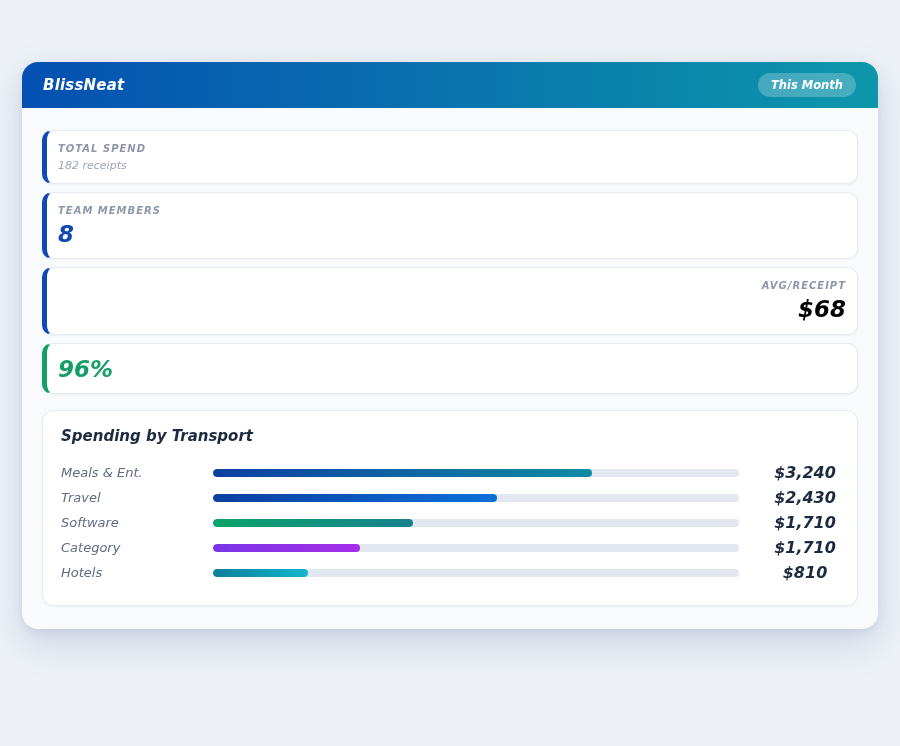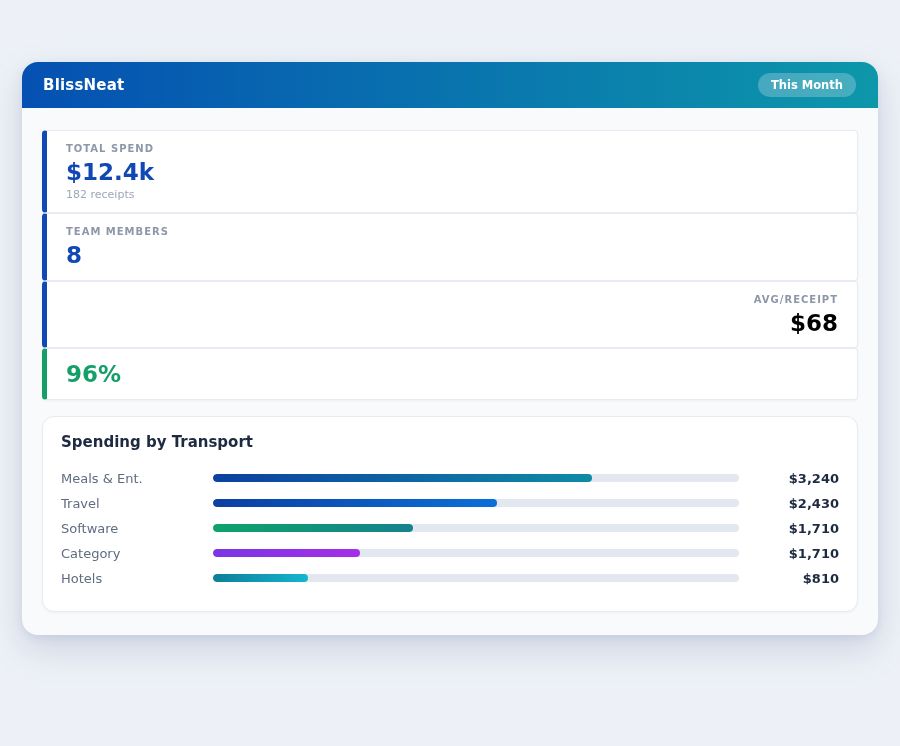--- a/index.html
+++ b/index.html
@@ -1,15 +1,15 @@
 <!DOCTYPE html>
 <html><head>
 <meta charset="utf-8">
 <style>
-  * { margin: 0; padding: 0; box-sizing: border-box; }
+  * { margin: 0; padding: 0; box-sizing: border-box; font-style: italic; }
   html, body { width: 900px; height: 746px; }
   body {
     background: #edf1f7;
     font-family: "DejaVu Sans", "Liberation Sans", sans-serif;
     overflow: hidden;
   }
   .panel {
     width: 856px;
     margin: 62px auto 0;
     background: #f8fafc;
@@ -38,23 +38,23 @@
     font-weight: bold;
     padding: 5px 13px;
     border-radius: 999px;
   }
   .content { padding: 22px 20px 23px; }
 
   .stat-card {
     background: #ffffff;
     border: 1px solid #e7ebf2;
     border-left: 5px solid #1148b4;
-    border-radius: 4px;
-    padding: 12px 19px 11px;
-    margin-bottom: 0;
+    border-radius: 10px;
+    padding: 12px 11px 11px;
+    margin-bottom: 8px;
     box-shadow: 0 1px 2px rgba(120,135,160,0.08);
   }
   .stat-label {
     font-size: 10px;
     font-weight: bold;
     letter-spacing: 1px;
     color: #8d97a9;
     text-transform: uppercase;
     margin-bottom: 5px;
   }
@@ -94,41 +94,40 @@
   }
   .row-label { font-size: 13px; color: #5f6c81; }
   .bar-track {
     height: 8px;
     background: #e3e8f0;
     border-radius: 4px;
     overflow: hidden;
   }
   .bar-fill { height: 8px; border-radius: 4px; }
   .row-value {
-    font-size: 13px;
+    font-size: 16px;
     font-weight: bold;
     color: #1e2a40;
-    text-align: right;
+    text-align: center;
   }
 </style>
 </head>
 <body>
 
 <div class="panel">
 
   <div class="app-header">
     <div class="app-title">BlissNeat</div>
     <div class="period-badge">This Month</div>
   </div>
 
   <div class="content">
 
     <div class="stat-card" style="border-left-color: rgb(17, 72, 180);">
       <div class="stat-label">TOTAL SPEND</div>
-      <div class="stat-value" style="color: rgb(17, 72, 180);">$12.4k</div>
       <div class="stat-sub">182 receipts</div>
     </div>
 
     <div class="stat-card" style="border-left-color: rgb(17, 72, 180);">
       <div class="stat-label">TEAM MEMBERS</div>
       <div class="stat-value" style="color: rgb(17, 72, 180);">8</div>
     </div>
 
     <div class="stat-card" style="border-left-color: rgb(17, 72, 180); text-align: right;">
       <div class="stat-label">AVG/RECEIPT</div>

